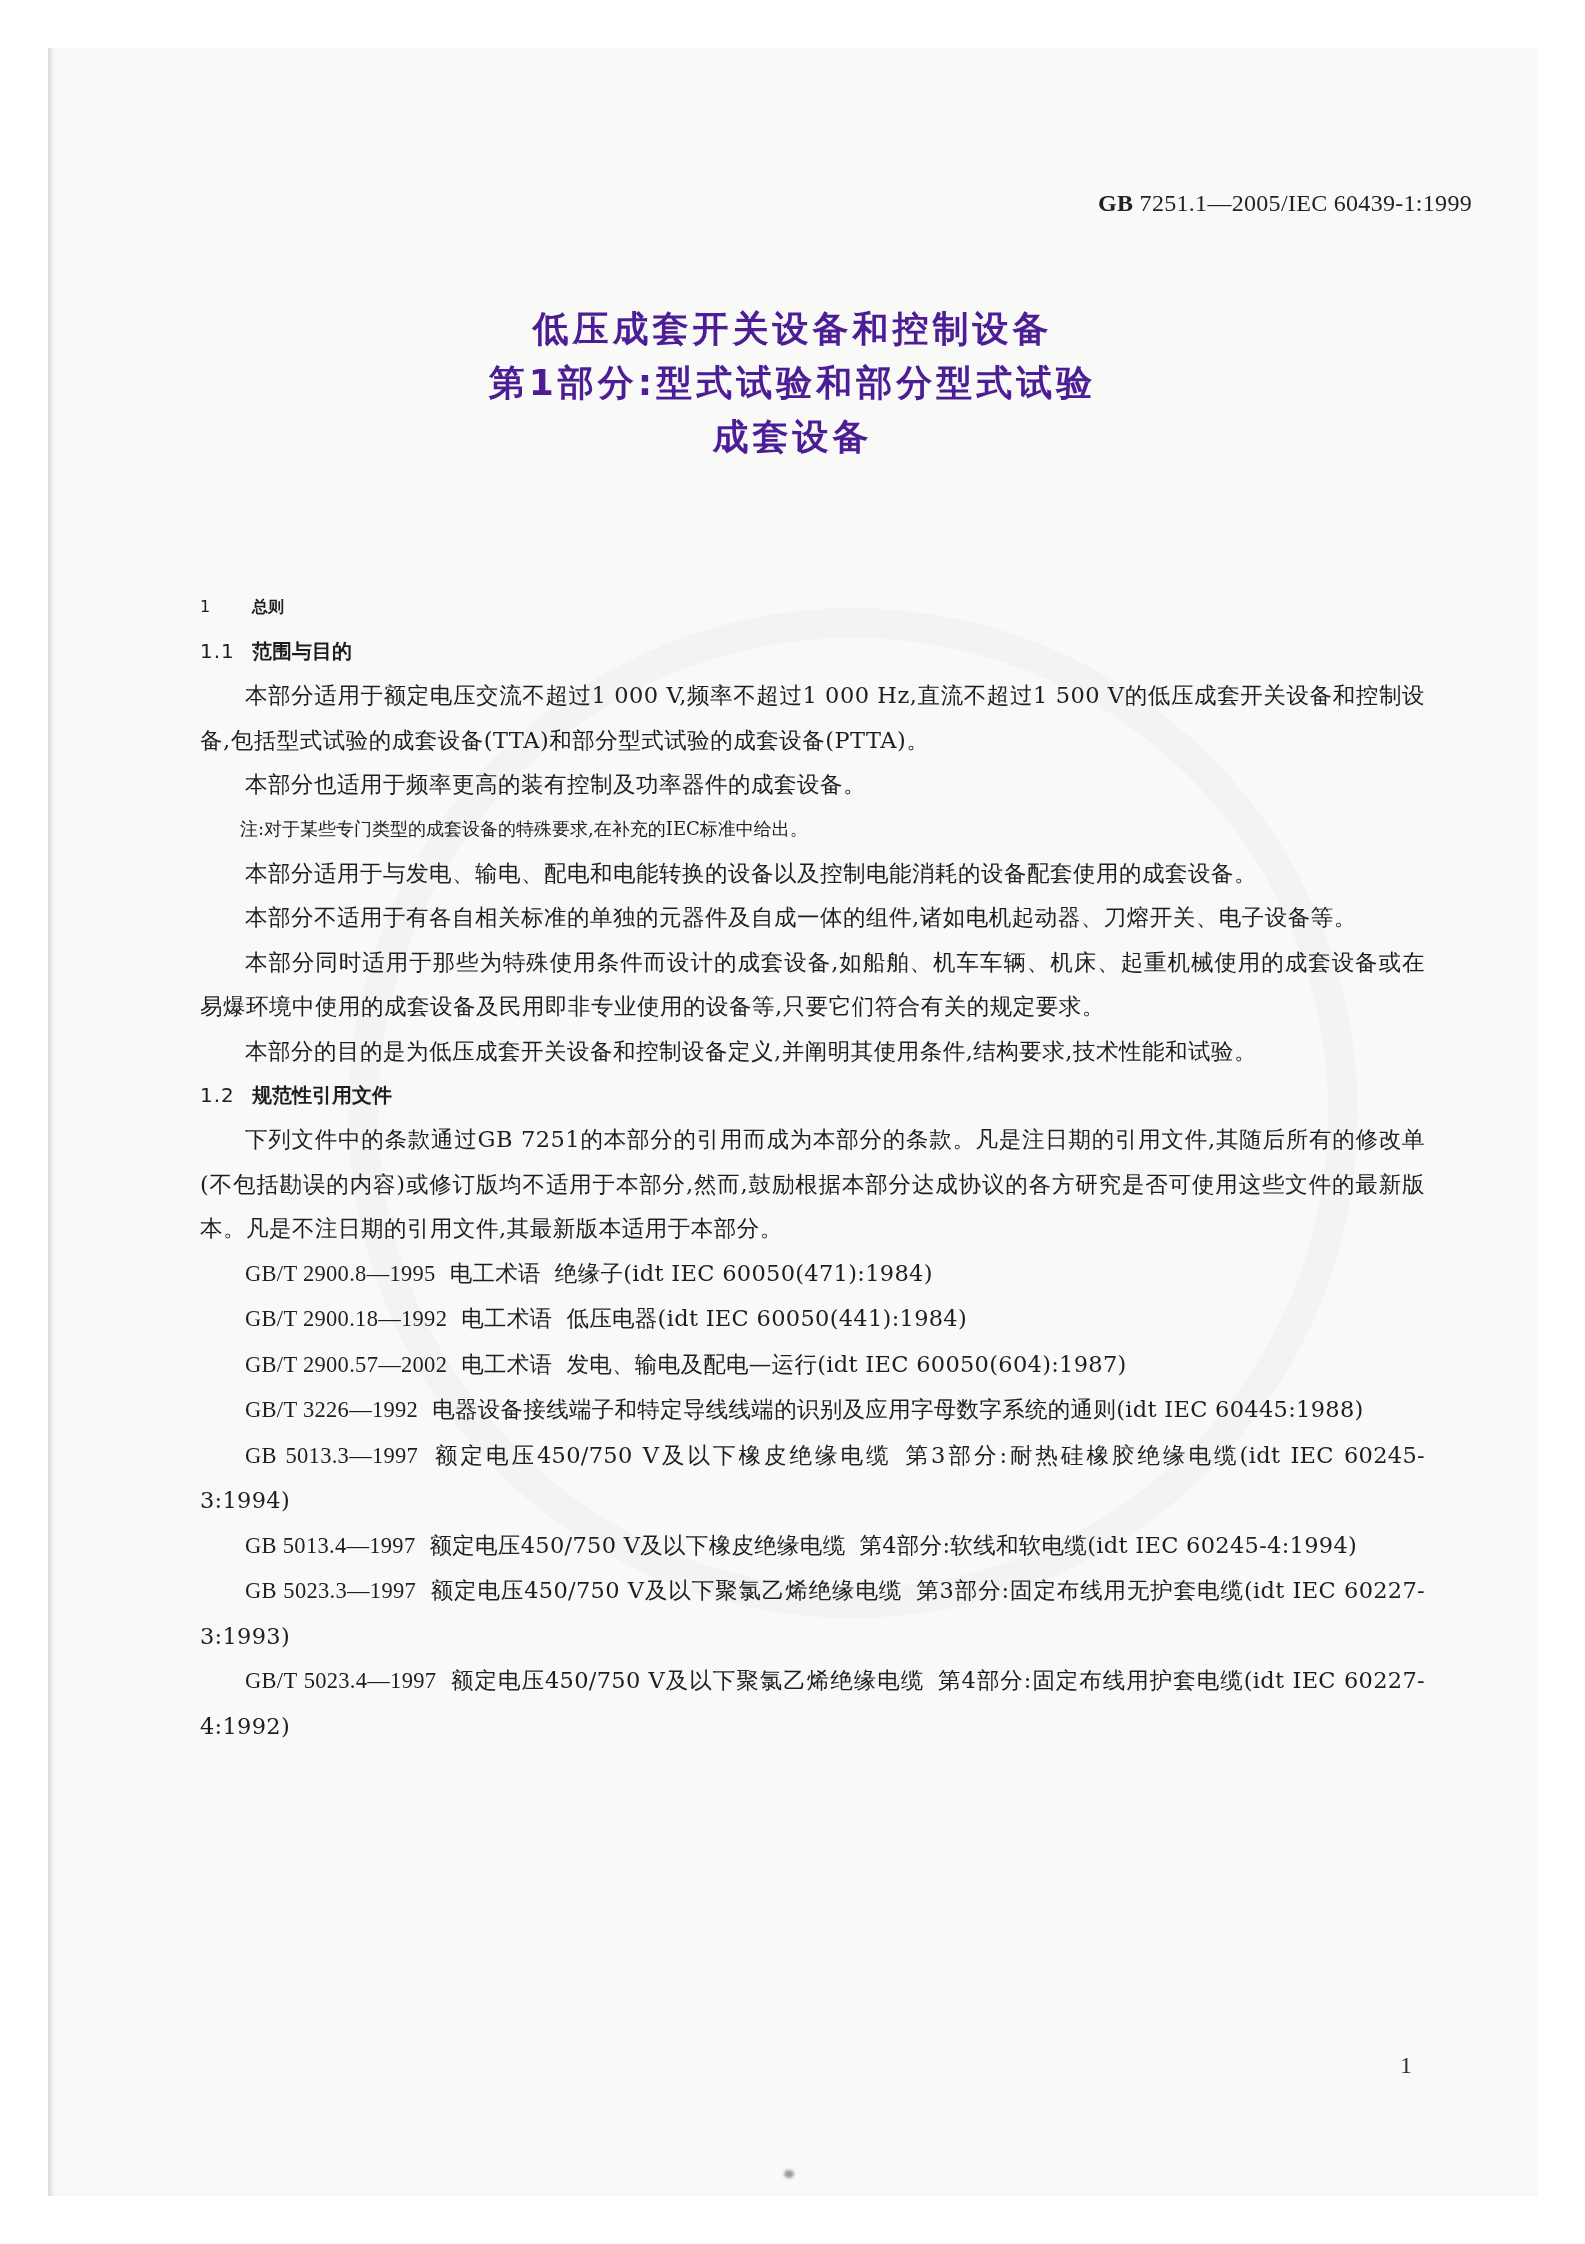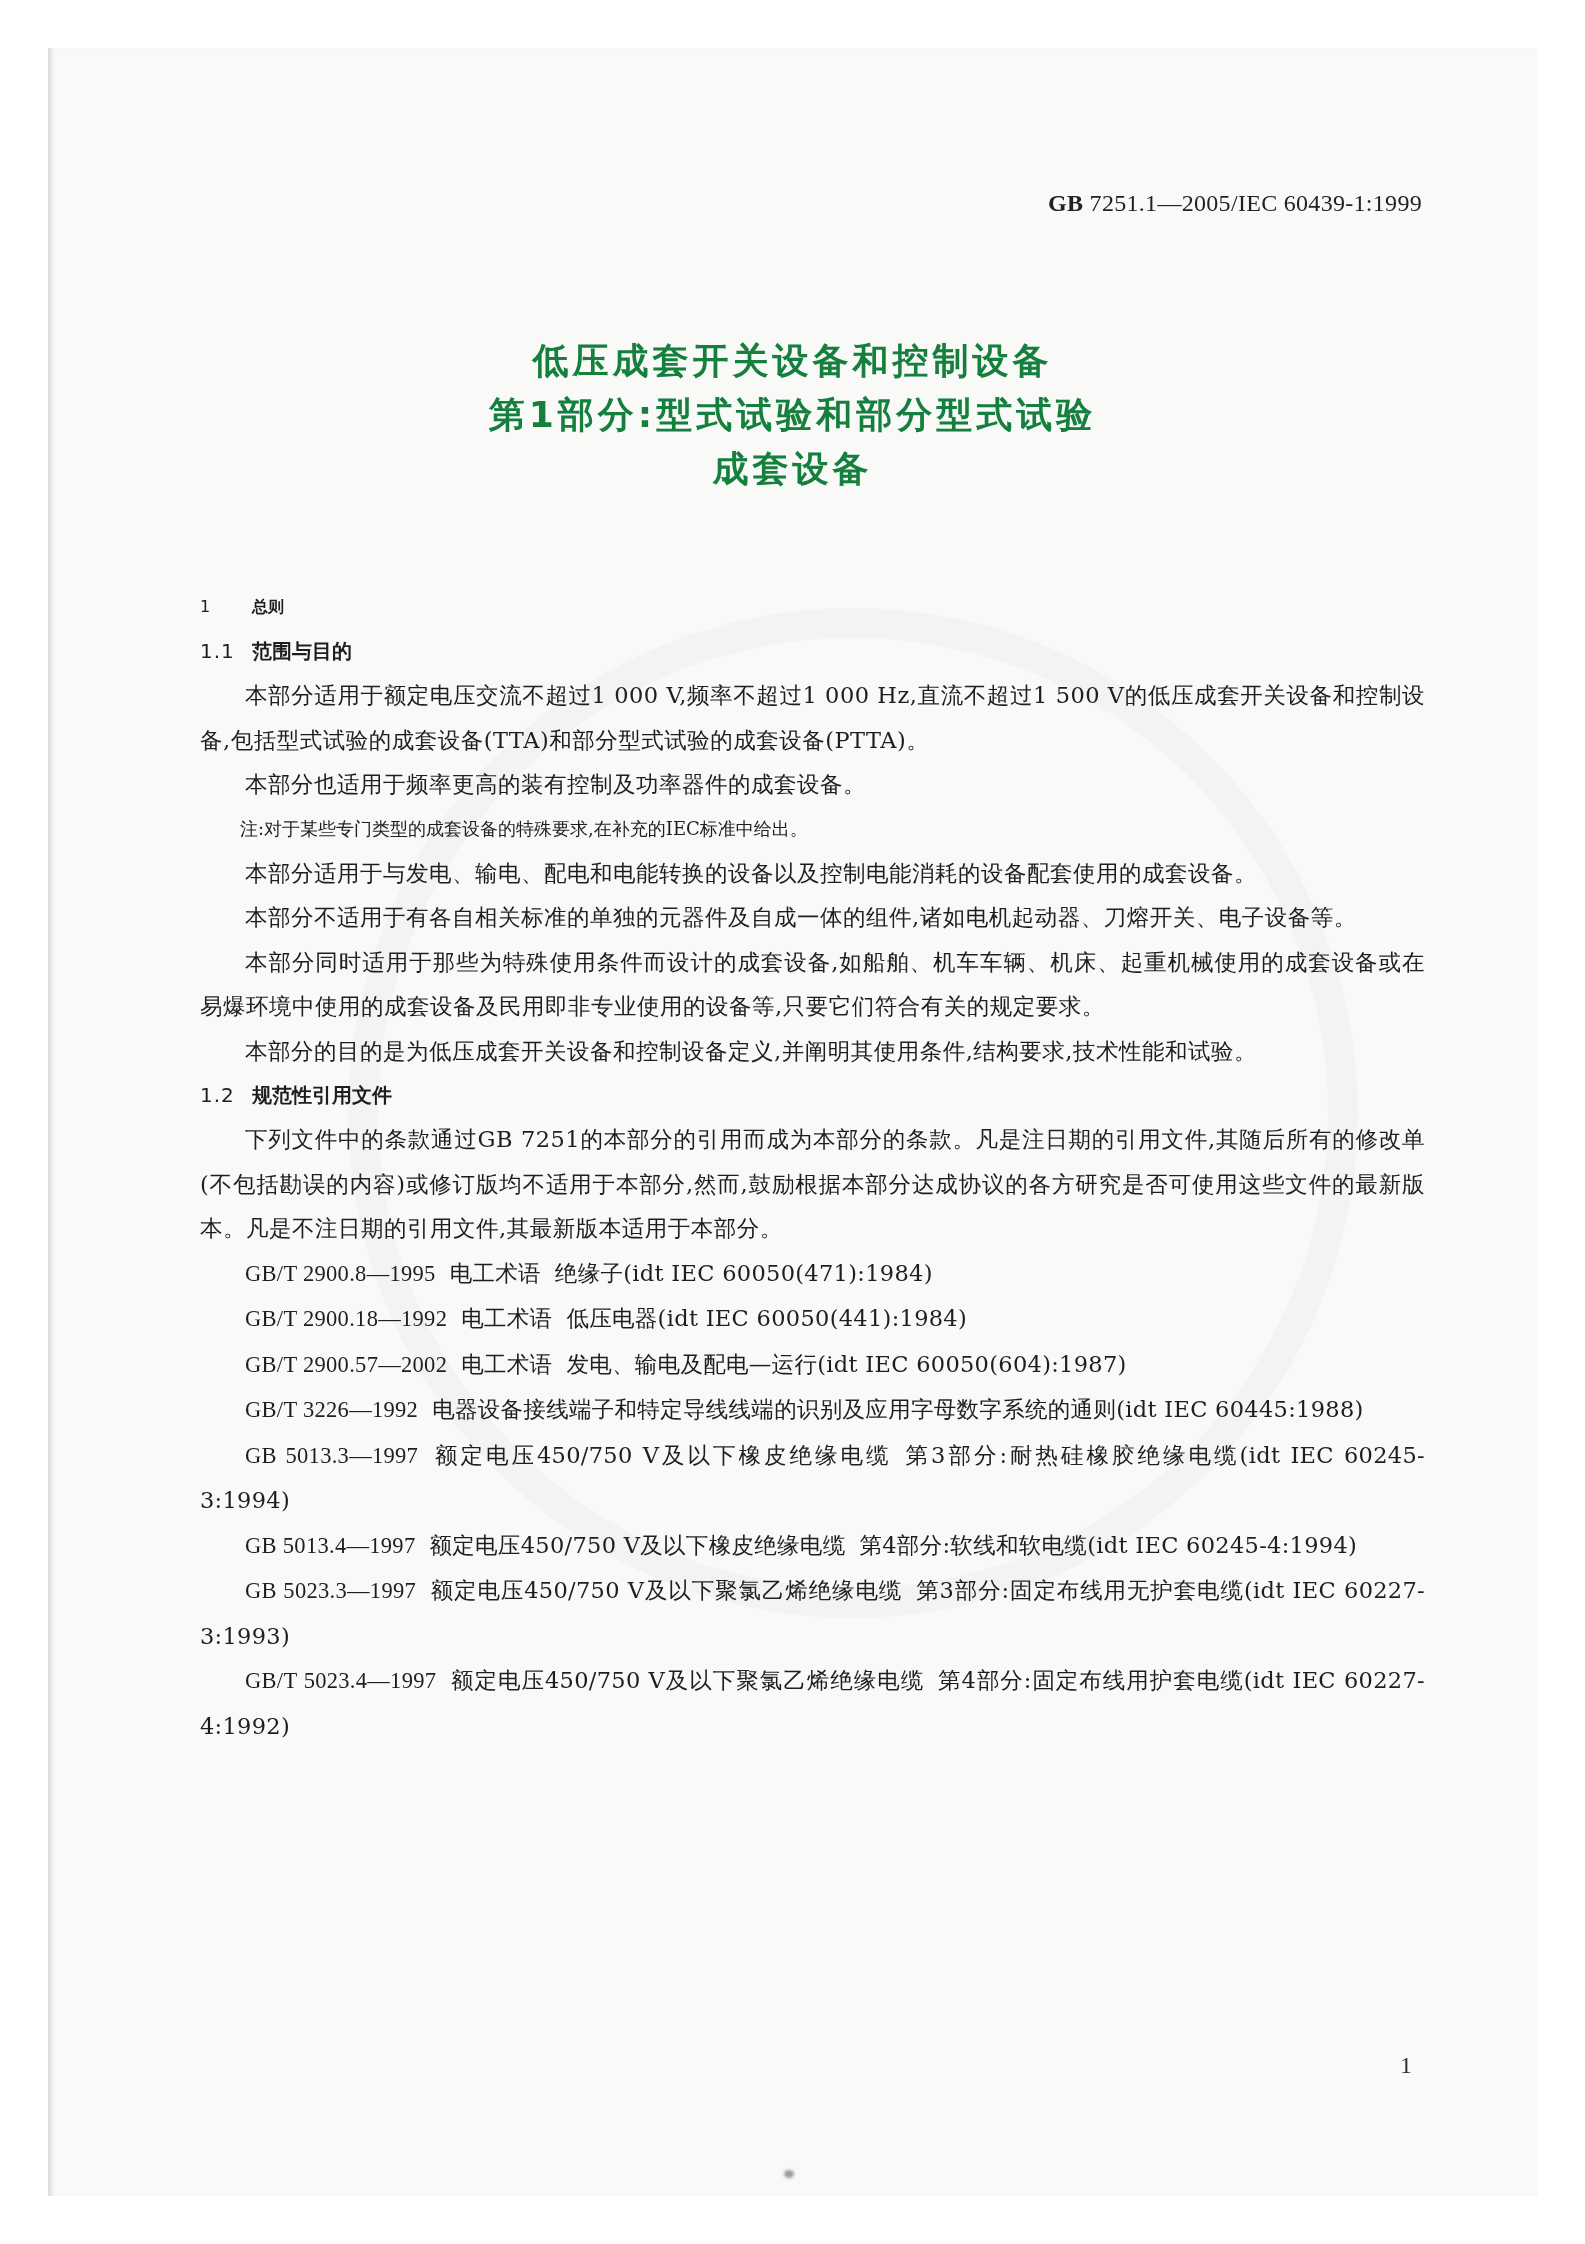--- a/index.html
+++ b/index.html
@@ -29,39 +29,39 @@
       left: 300px;
       top: 560px;
       width: 950px;
       height: 950px;
       border-radius: 50%;
       border: 30px solid rgba(0,0,0,0.025);
       pointer-events: none;
     }
     .header-code {
       position: absolute;
-      left: 942px;
+      left: 992px;
       top: 190px;
       width: 480px;
       text-align: right;
       font-family: "Liberation Serif", serif;
       font-size: 24px;
       letter-spacing: 0.3px;
       color: #222;
     }
     .header-code b { font-weight: bold; }
     .title-block {
       position: absolute;
       left: 0;
-      top: 334px;
+      top: 302px;
       width: 1585px;
       text-align: center;
       font-family: "DejaVu Sans", sans-serif;
       font-weight: bold;
-      color: #15803d;
+      color: #4c1d95;
     }
     .title-line {
       font-size: 36px;
       line-height: 54px;
       letter-spacing: 4px;
     }
     .content {
       position: absolute;
       left: 200px;
       top: 585px;

